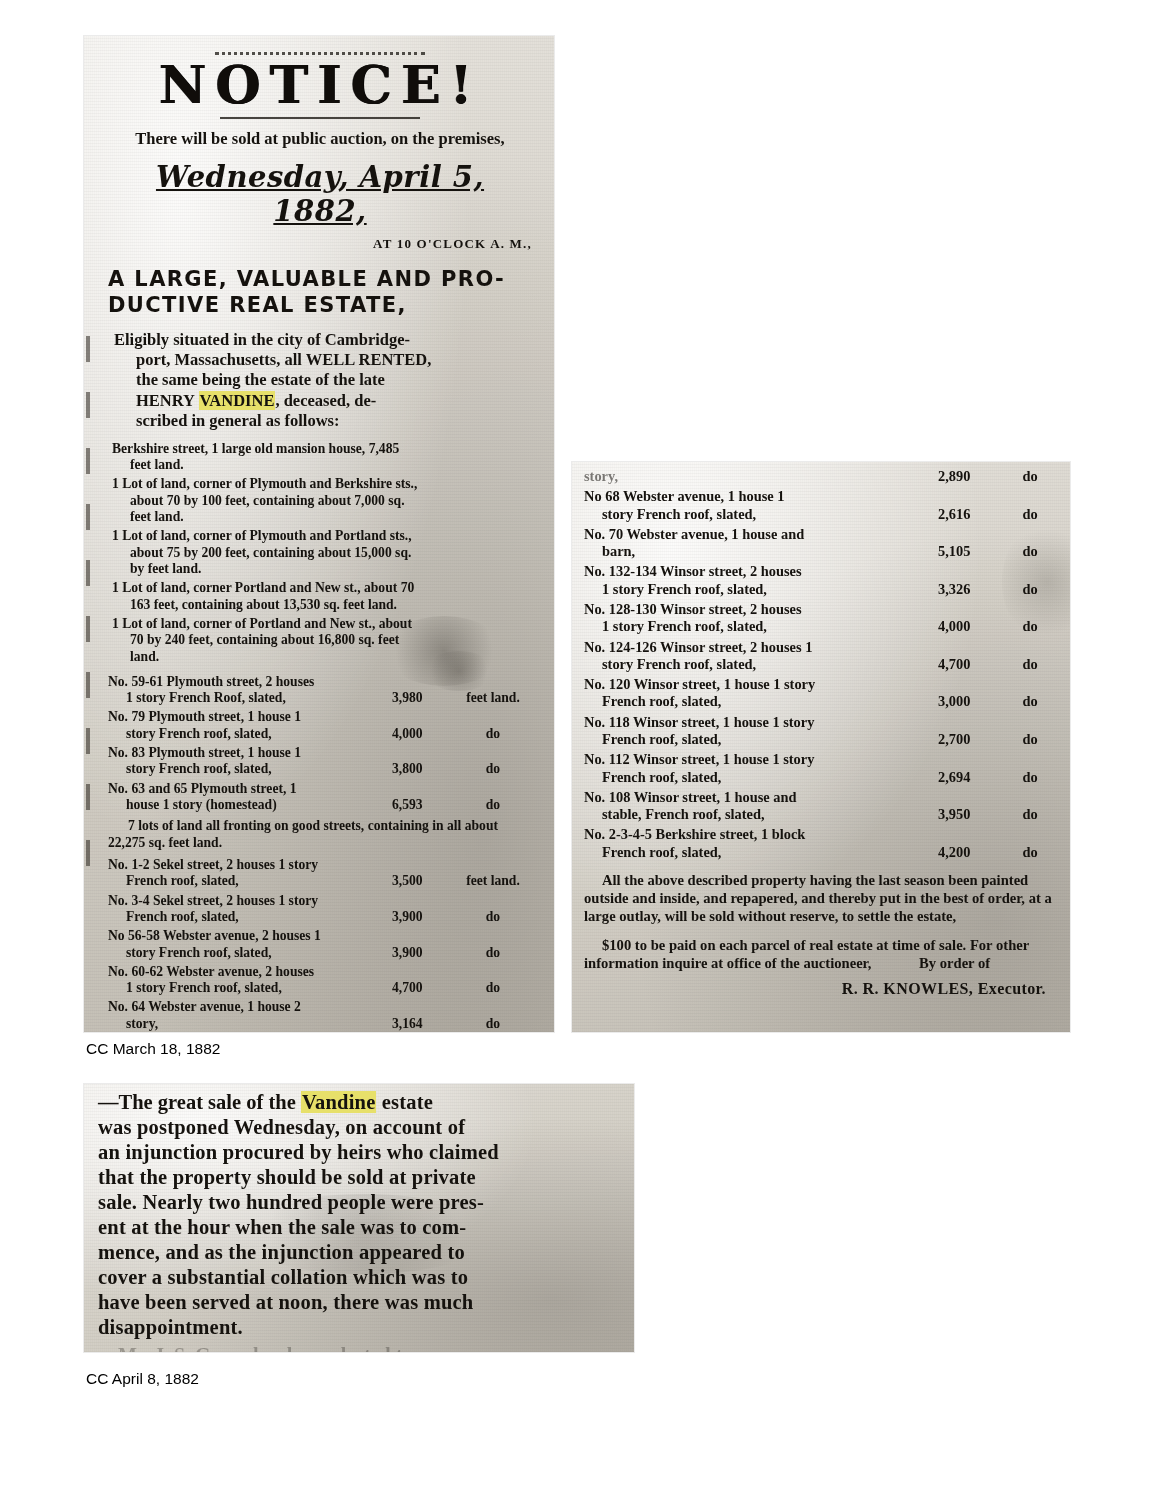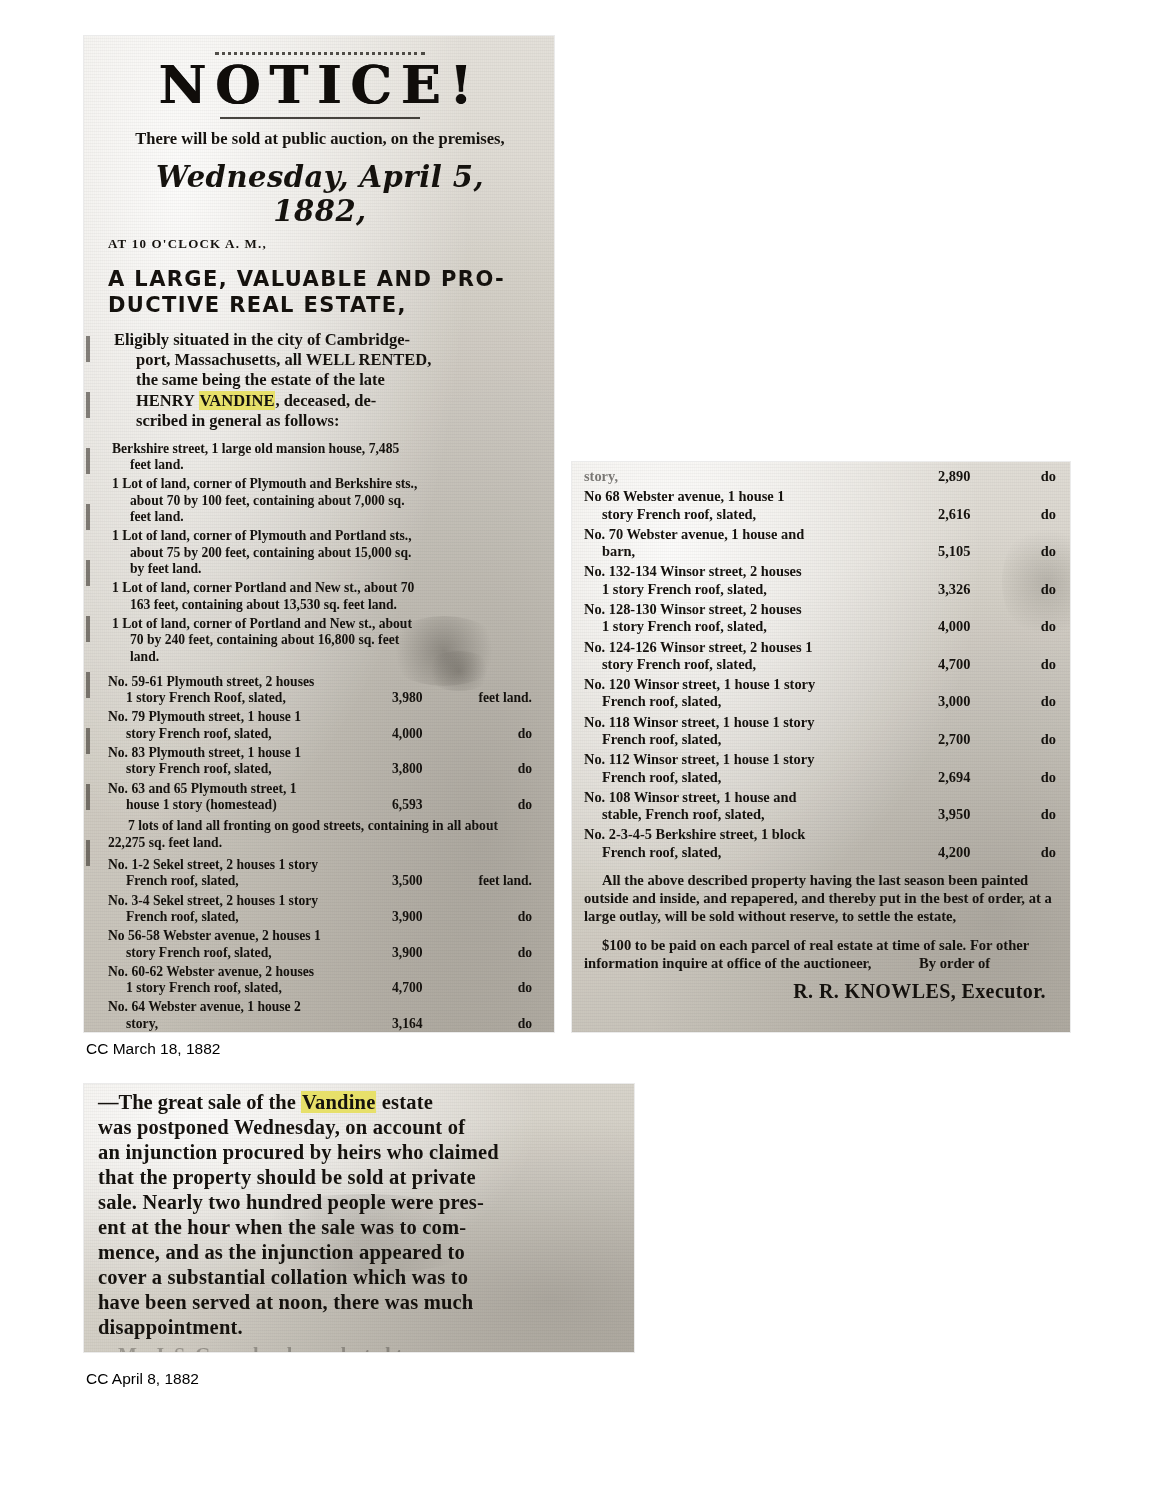--- a/index.html
+++ b/index.html
@@ -97,24 +97,25 @@
   }
 
   .date-line {
     text-align: center;
     font-style: italic;
     font-weight: 700;
     font-size: 29px;
     letter-spacing: .5px;
     margin: 10px 0 8px;
     font-family: "DejaVu Serif", serif;
+    text-decoration: underline;
   }
 
   .time-line {
-    text-align: left;
+    text-align: right;
     font-size: 13px;
     font-weight: 700;
     letter-spacing: 1.2px;
     margin: 2px 0 14px;
   }
 
   .headline2 {
     text-align: left;
     font-family: "DejaVu Sans", sans-serif;
     font-weight: 700;
@@ -155,21 +156,21 @@
     display: flex;
     align-items: flex-end;
     margin-bottom: 3px;
     font-size: 13.6px;
     font-weight: 700;
     line-height: 1.2;
   }
   .row .desc { flex: 1 1 auto; padding-right: 6px; }
   .row .desc .cont { display: block; padding-left: 18px; }
   .row .amt { width: 62px; text-align: left; flex: 0 0 62px; }
-  .row .unit { width: 78px; text-align: right; flex: 0 0 78px; }
+  .row .unit { width: 78px; text-align: center; flex: 0 0 78px; }
 
   .note-indent {
     font-size: 13.6px;
     font-weight: 700;
     line-height: 1.2;
     margin: 5px 0 6px 0;
   }
   .note-indent .first { padding-left: 20px; }
 
   .edge-ticks {
@@ -194,21 +195,21 @@
 
   .cont-para {
     font-size: 14.6px;
     font-weight: 700;
     line-height: 1.25;
     margin: 10px 0 8px;
   }
   .cont-para .first { padding-left: 18px; }
   .signature {
     text-align: right;
-    font-size: 20px;
+    font-size: 16px;
     font-weight: 700;
     letter-spacing: .4px;
     margin-top: 6px;
     padding-right: 10px;
   }
 
   
   #clip-post { left: 84px; top: 1084px; width: 550px; height: 268px; }
   #clip-post .inner { padding: 6px 12px 0 14px; }
   .post-text {

